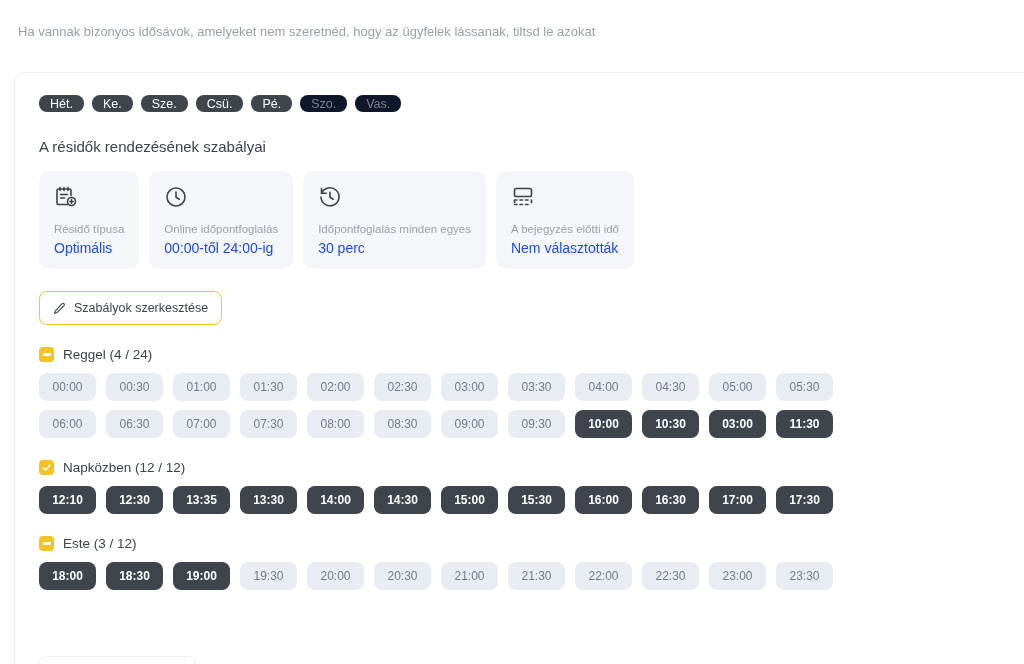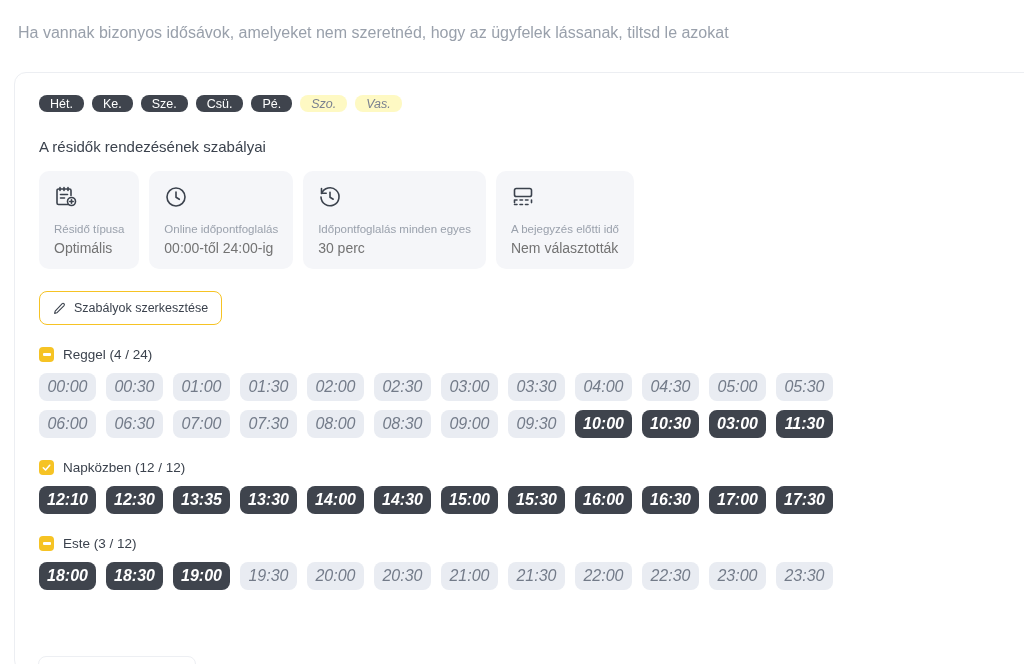--- a/index.html
+++ b/index.html
@@ -16,21 +16,21 @@
   
   .page-header { padding: 12px 0 0 18px; }
   .page-title {
     font-size: 16.5px;
     color: #3b424d;
     font-weight: 400;
     letter-spacing: .1px;
   }
   .page-subtitle {
     margin-top: 12px;
-    font-size: 16px;
+    font-size: 13px;
     color: #99a0ab;
     font-weight: 400;
   }
 
   
   .main-card {
     position: absolute;
     left: 14px;
     top: 72px;
     width: 1030px;
@@ -49,21 +49,21 @@
     padding: 0 11px;
     border-radius: 8px;
     display: flex; align-items: center; justify-content: center;
     font-size: 12.5px;
     font-weight: 400;
     cursor: pointer;
     user-select: none;
     white-space: nowrap;
   }
   .day-pill.active { background: #3f444d; color: #ffffff; }
-  .day-pill.inactive { background: #fef9c3; color: #7a8190; font-style: italic; }
+  .day-pill.inactive { background: #0f172a; color: #7a8190; }
 
   
   .rules-title {
     margin-top: 26px;
     font-size: 15px;
     color: #3b424d;
     font-weight: 400;
   }
 
   
@@ -84,21 +84,21 @@
   .rule-icon { height: 26px; color: #3b424d; margin-bottom: 12px; }
   .rule-icon svg { display: block; }
   .rule-label {
     font-size: 11.5px;
     color: #9aa1ac;
     margin-bottom: 5px;
     white-space: nowrap;
   }
   .rule-value {
     font-size: 14px;
-    color: #737373;
+    color: #1d4ed8;
     white-space: nowrap;
   }
 
   
   .edit-btn {
     margin-top: 22px;
     display: inline-flex;
     align-items: center;
     gap: 8px;
     height: 31px;
@@ -141,25 +141,24 @@
     color: #3b424d;
   }
 
   .slot-rows { display: flex; flex-direction: column; gap: 9px; }
   .slot-row { display: flex; gap: 10px; }
   .slot {
     width: 57px;
     height: 28px;
     border-radius: 8px;
     display: flex; align-items: center; justify-content: center;
-    font-size: 16px;
+    font-size: 12px;
     cursor: pointer;
     user-select: none;
     flex: none;
-    font-style: italic;
   }
   .slot.off { background: #e9ecf2; color: #737b89; }
   .slot.on  { background: #3f444d; color: #ffffff; font-weight: 600; }
 
   
   .bottom-panel {
     position: absolute;
     left: 38px;
     top: 656px;
     width: 158px;

